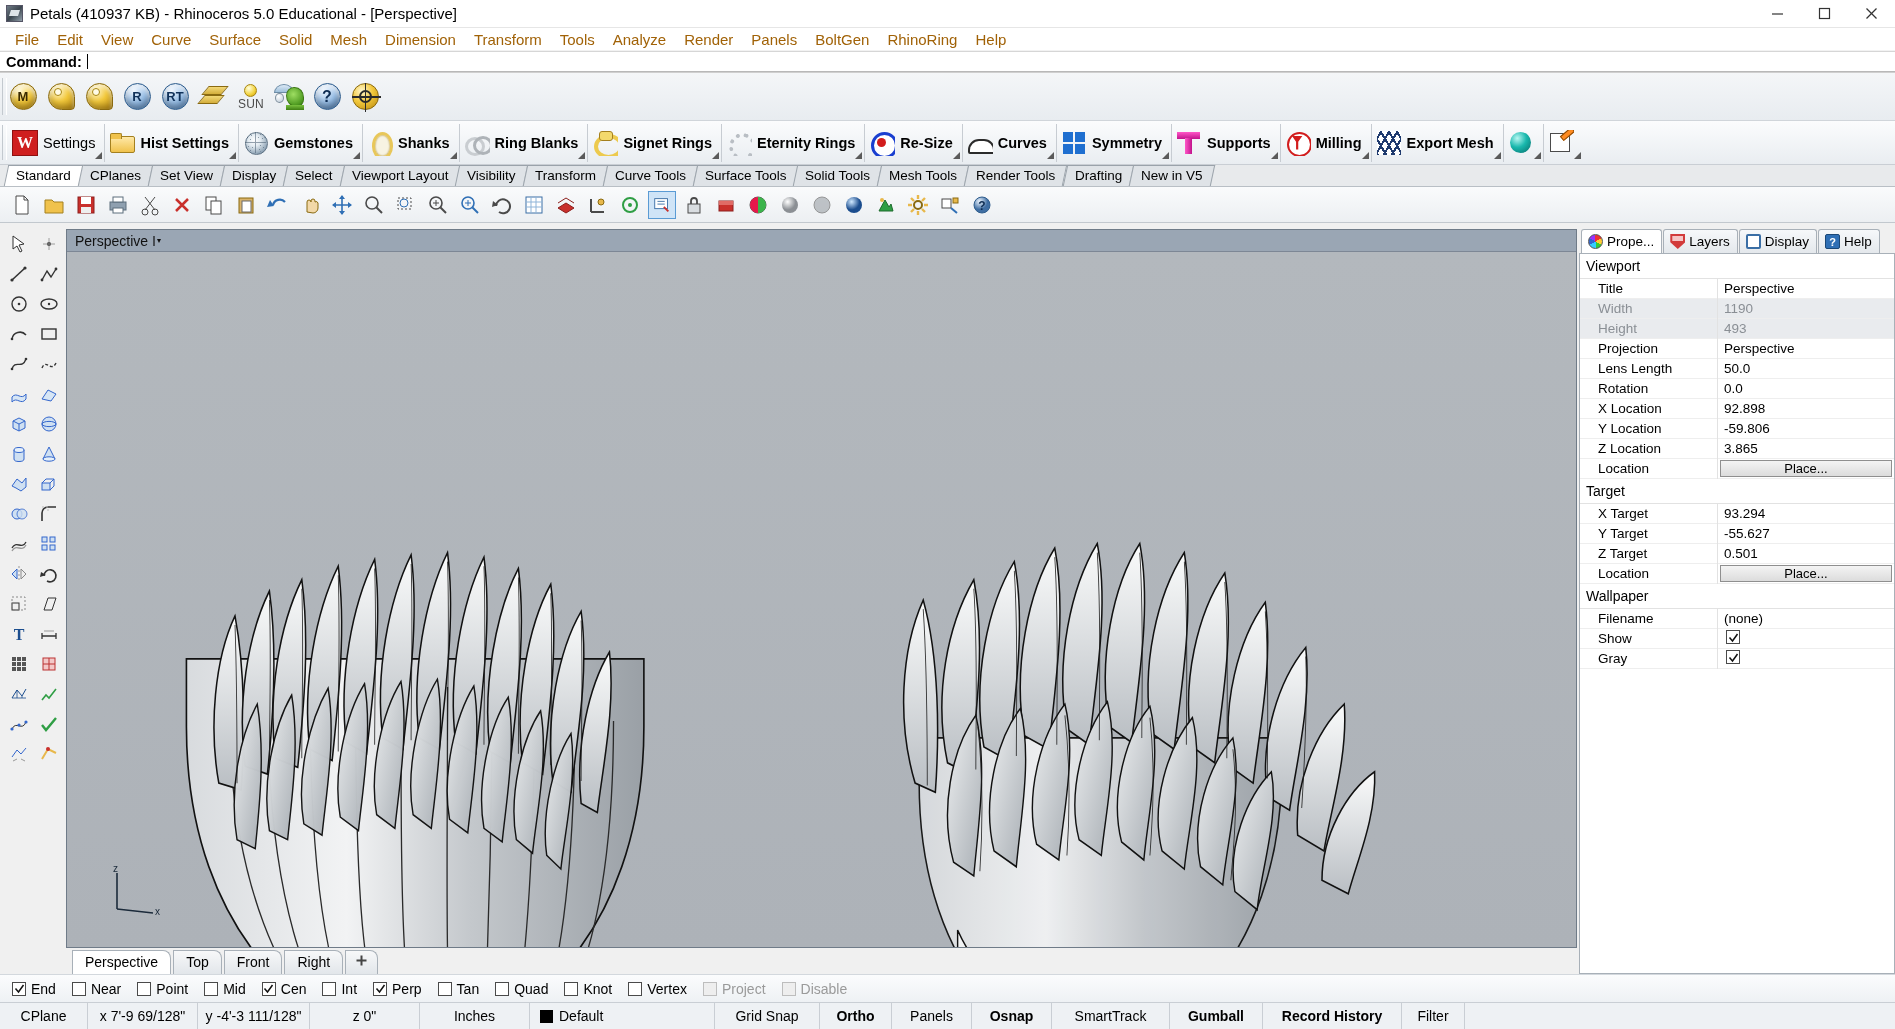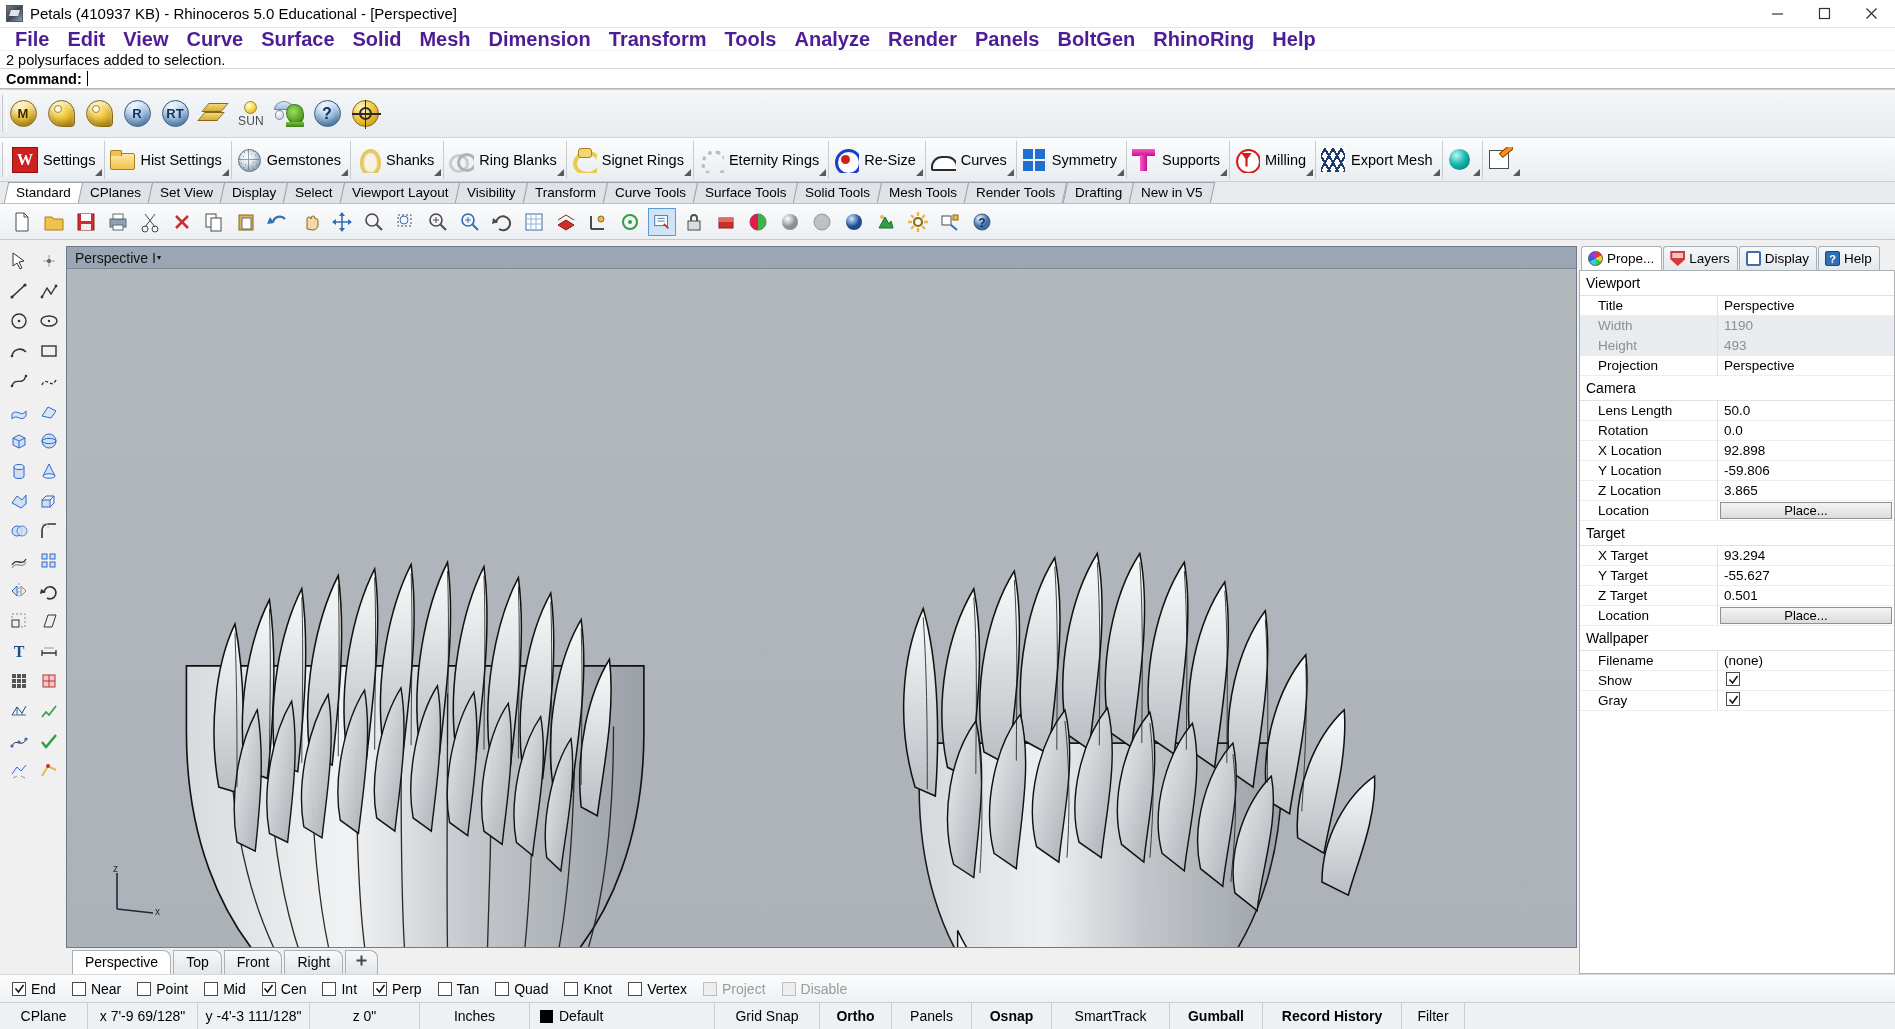--- a/index.html
+++ b/index.html
@@ -36,21 +36,21 @@
     color: #333; font-size: 15px; line-height: 1;
   }
   .win-btn.close { color: #333; }
   .win-btn svg { display:block; }
 
   
   .menubar {
     height: 23px; background: #ffffff; display: flex; align-items: center;
     padding-left: 6px; flex: 0 0 23px; border-bottom: 1px solid #f2f2f2;
   }
-  .menu-item { padding: 2px 9px; font-size: 20px; color: #4c1d95; white-space: nowrap; font-weight: bold; }
+  .menu-item { padding: 2px 9px; font-size: 15px; color: #a16207; white-space: nowrap; }
 
   
   .cmd-area { background: #ffffff; flex: 0 0 auto; padding: 0; border-bottom:1px solid #cfcfcf;}
   .cmd-hist { padding: 1px 4px 0 6px; line-height: 16px; font-size: 14.5px; color:#000; }
   .cmd-line {
     display:flex; align-items:center; border-top: 1px solid #d6d6d6;
     border-bottom: 1px solid #b8b8b8; background:#fff; height: 21px; padding-left:6px;
   }
   .cmd-label { font-size: 14.5px; font-weight: 700; color: #000; }
   .cmd-caret {
@@ -128,21 +128,21 @@
     padding-left: 8px; flex: 0 0 44px; position:relative;
   }
   .plugin-toolbar::before{
     content:""; position:absolute; left:2px; top:4px; bottom:4px; width:3px;
     border-left:1px solid #c3c9cf; border-right:1px solid #ffffff;
   }
   .pbtn {
     display: flex; align-items: center; gap: 5px; padding: 2px 9px 2px 4px;
     height: 38px; position: relative; white-space: nowrap;
   }
-  .pbtn + .pbtn { border-left: 1px solid #c7ccd2; }
+  .pbtn + .pbtn { border-left: 1px solid #c7ccd2; font-weight: bold; }
   .pbtn .plabel { font-size: 14.5px; color: #000; }
   .pbtn::after {
     content:""; position: absolute; right: 2px; bottom: 3px;
     border-left: 7px solid transparent; border-bottom: 7px solid #5a5a5a;
   }
   .picon { width: 26px; height: 26px; flex: 0 0 26px; position: relative;
            border: 1px solid #9aa3ab; background: #fff; overflow:hidden;}
   
   .ic-settings { background:#cf1f1f; border-color:#8e1111; }
   .ic-settings::after{ content:"W"; position:absolute; inset:0; color:#fff;
@@ -396,21 +396,20 @@
     <div class="menu-item">Tools</div>
     <div class="menu-item">Analyze</div>
     <div class="menu-item">Render</div>
     <div class="menu-item">Panels</div>
     <div class="menu-item">BoltGen</div>
     <div class="menu-item">RhinoRing</div>
     <div class="menu-item">Help</div>
   </div>
 
   <div class="cmd-area">
-    <div class="cmd-hist">2 polysurfaces added to selection.</div>
     <div class="cmd-line">
       <span class="cmd-label">Command:</span>
       <span class="cmd-caret"></span>
     </div>
   </div>
 
   <div class="render-toolbar">
     <div class="rbtn">
       <div class="orb gold">M</div>
     </div>
@@ -1210,21 +1209,20 @@
         </div>
         <div class="prow dim">
           <div class="pk">Height</div>
           <div class="pv">493</div>
         </div>
         <div class="prow">
           <div class="pk">Projection</div>
           <div class="pv">Perspective</div>
         </div>
 
-        <div class="grp-head">Camera</div>
         <div class="prow">
           <div class="pk">Lens Length</div>
           <div class="pv">50.0</div>
         </div>
         <div class="prow">
           <div class="pk">Rotation</div>
           <div class="pv">0.0</div>
         </div>
         <div class="prow">
           <div class="pk">X Location</div>

